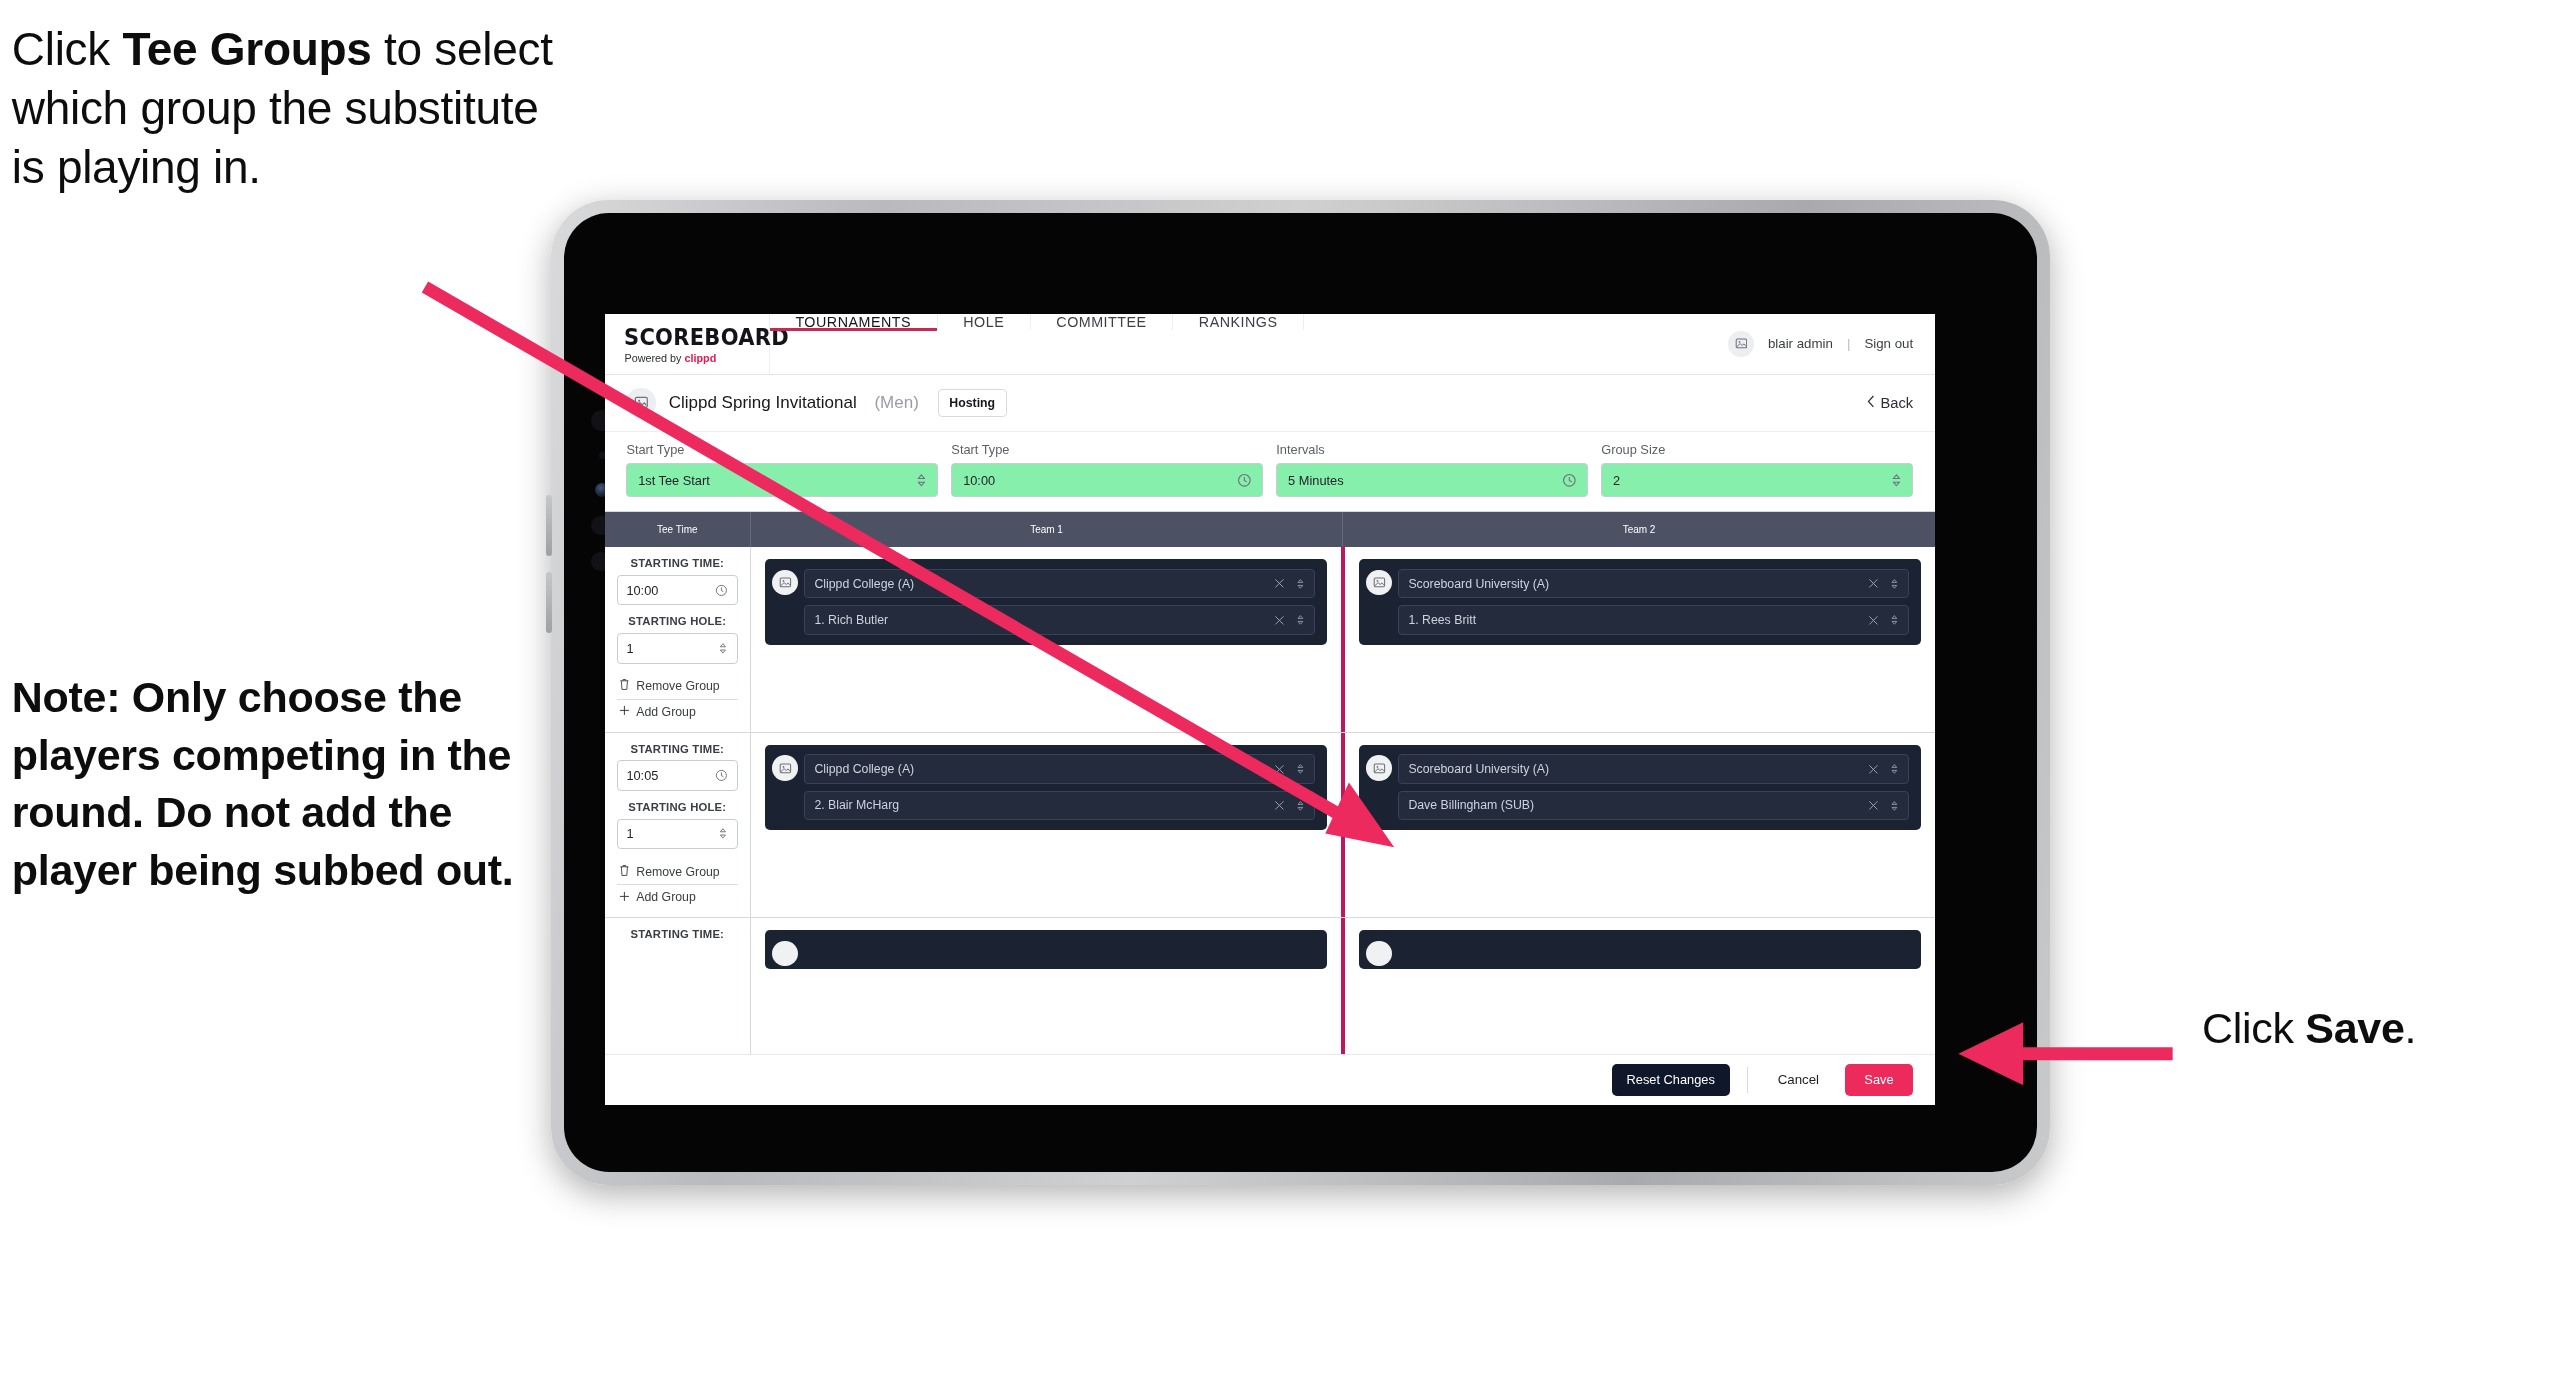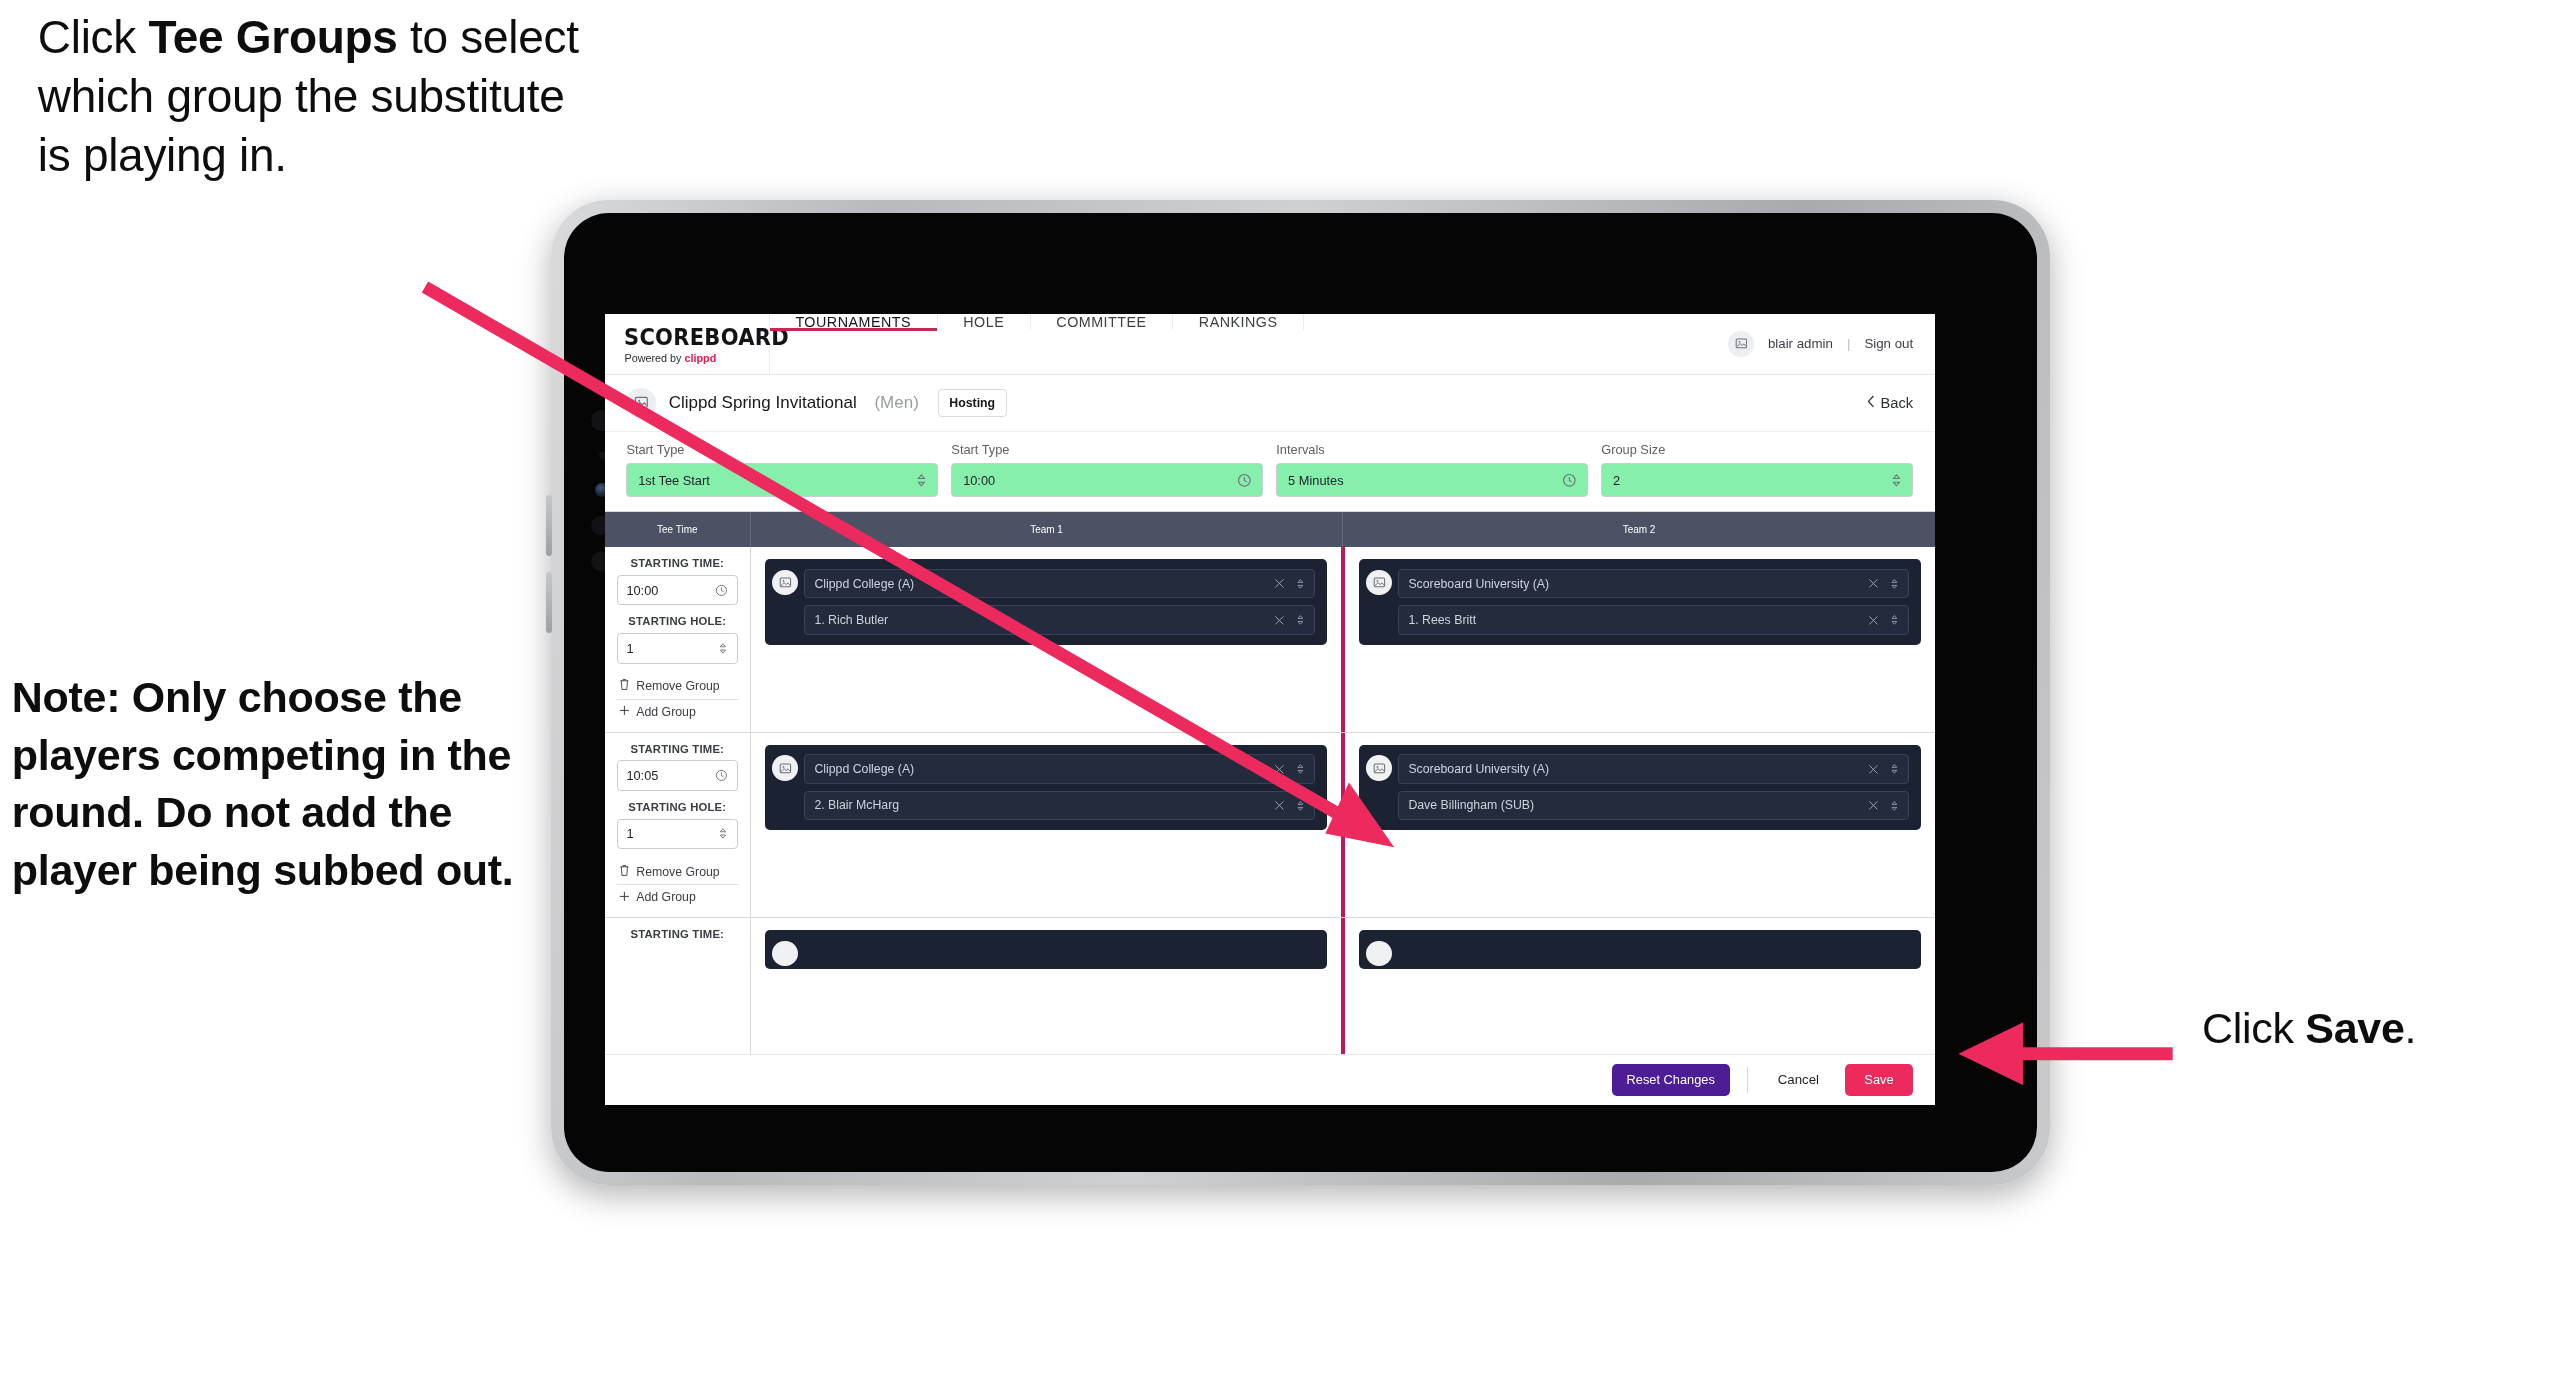--- a/index.html
+++ b/index.html
@@ -21,25 +21,24 @@
 
   
   .annotation {
     position: absolute;
     color: #0d0d0d;
     line-height: 1.28;
     letter-spacing: -0.3px;
   }
   #anno-top {
     left: 11.8px;
-    top: 8px;
+    top: 20px;
     width: 560px;
     font-size: 46px;
     font-weight: 400;
-    margin-left: 26px;
   }
   #anno-note {
     left: 11.8px;
     top: 669px;
     width: 536px;
     font-size: 43px;
     font-weight: 700;
     line-height: 1.34;
   }
   #anno-save {
@@ -373,21 +372,21 @@
     height: 51px;
     background: #ffffff;
     border-top: 1px solid #e6e8eb;
     display: flex;
     align-items: center;
     justify-content: flex-end;
     gap: 0;
     padding-right: 21.6px;
   }
   #btn-reset {
-    background: #4c1d95;
+    background: #0f172a;
     color: #fff;
     border: none;
     border-radius: 4.9px;
     font-size: 12.8px;
     padding: 8.8px 14.7px;
     cursor: pointer;
     font-family: inherit;
   }
   .vbar { width: 1px; height: 25.6px; background: #d6d9de; margin: 0 17.7px; }
   #btn-cancel {

